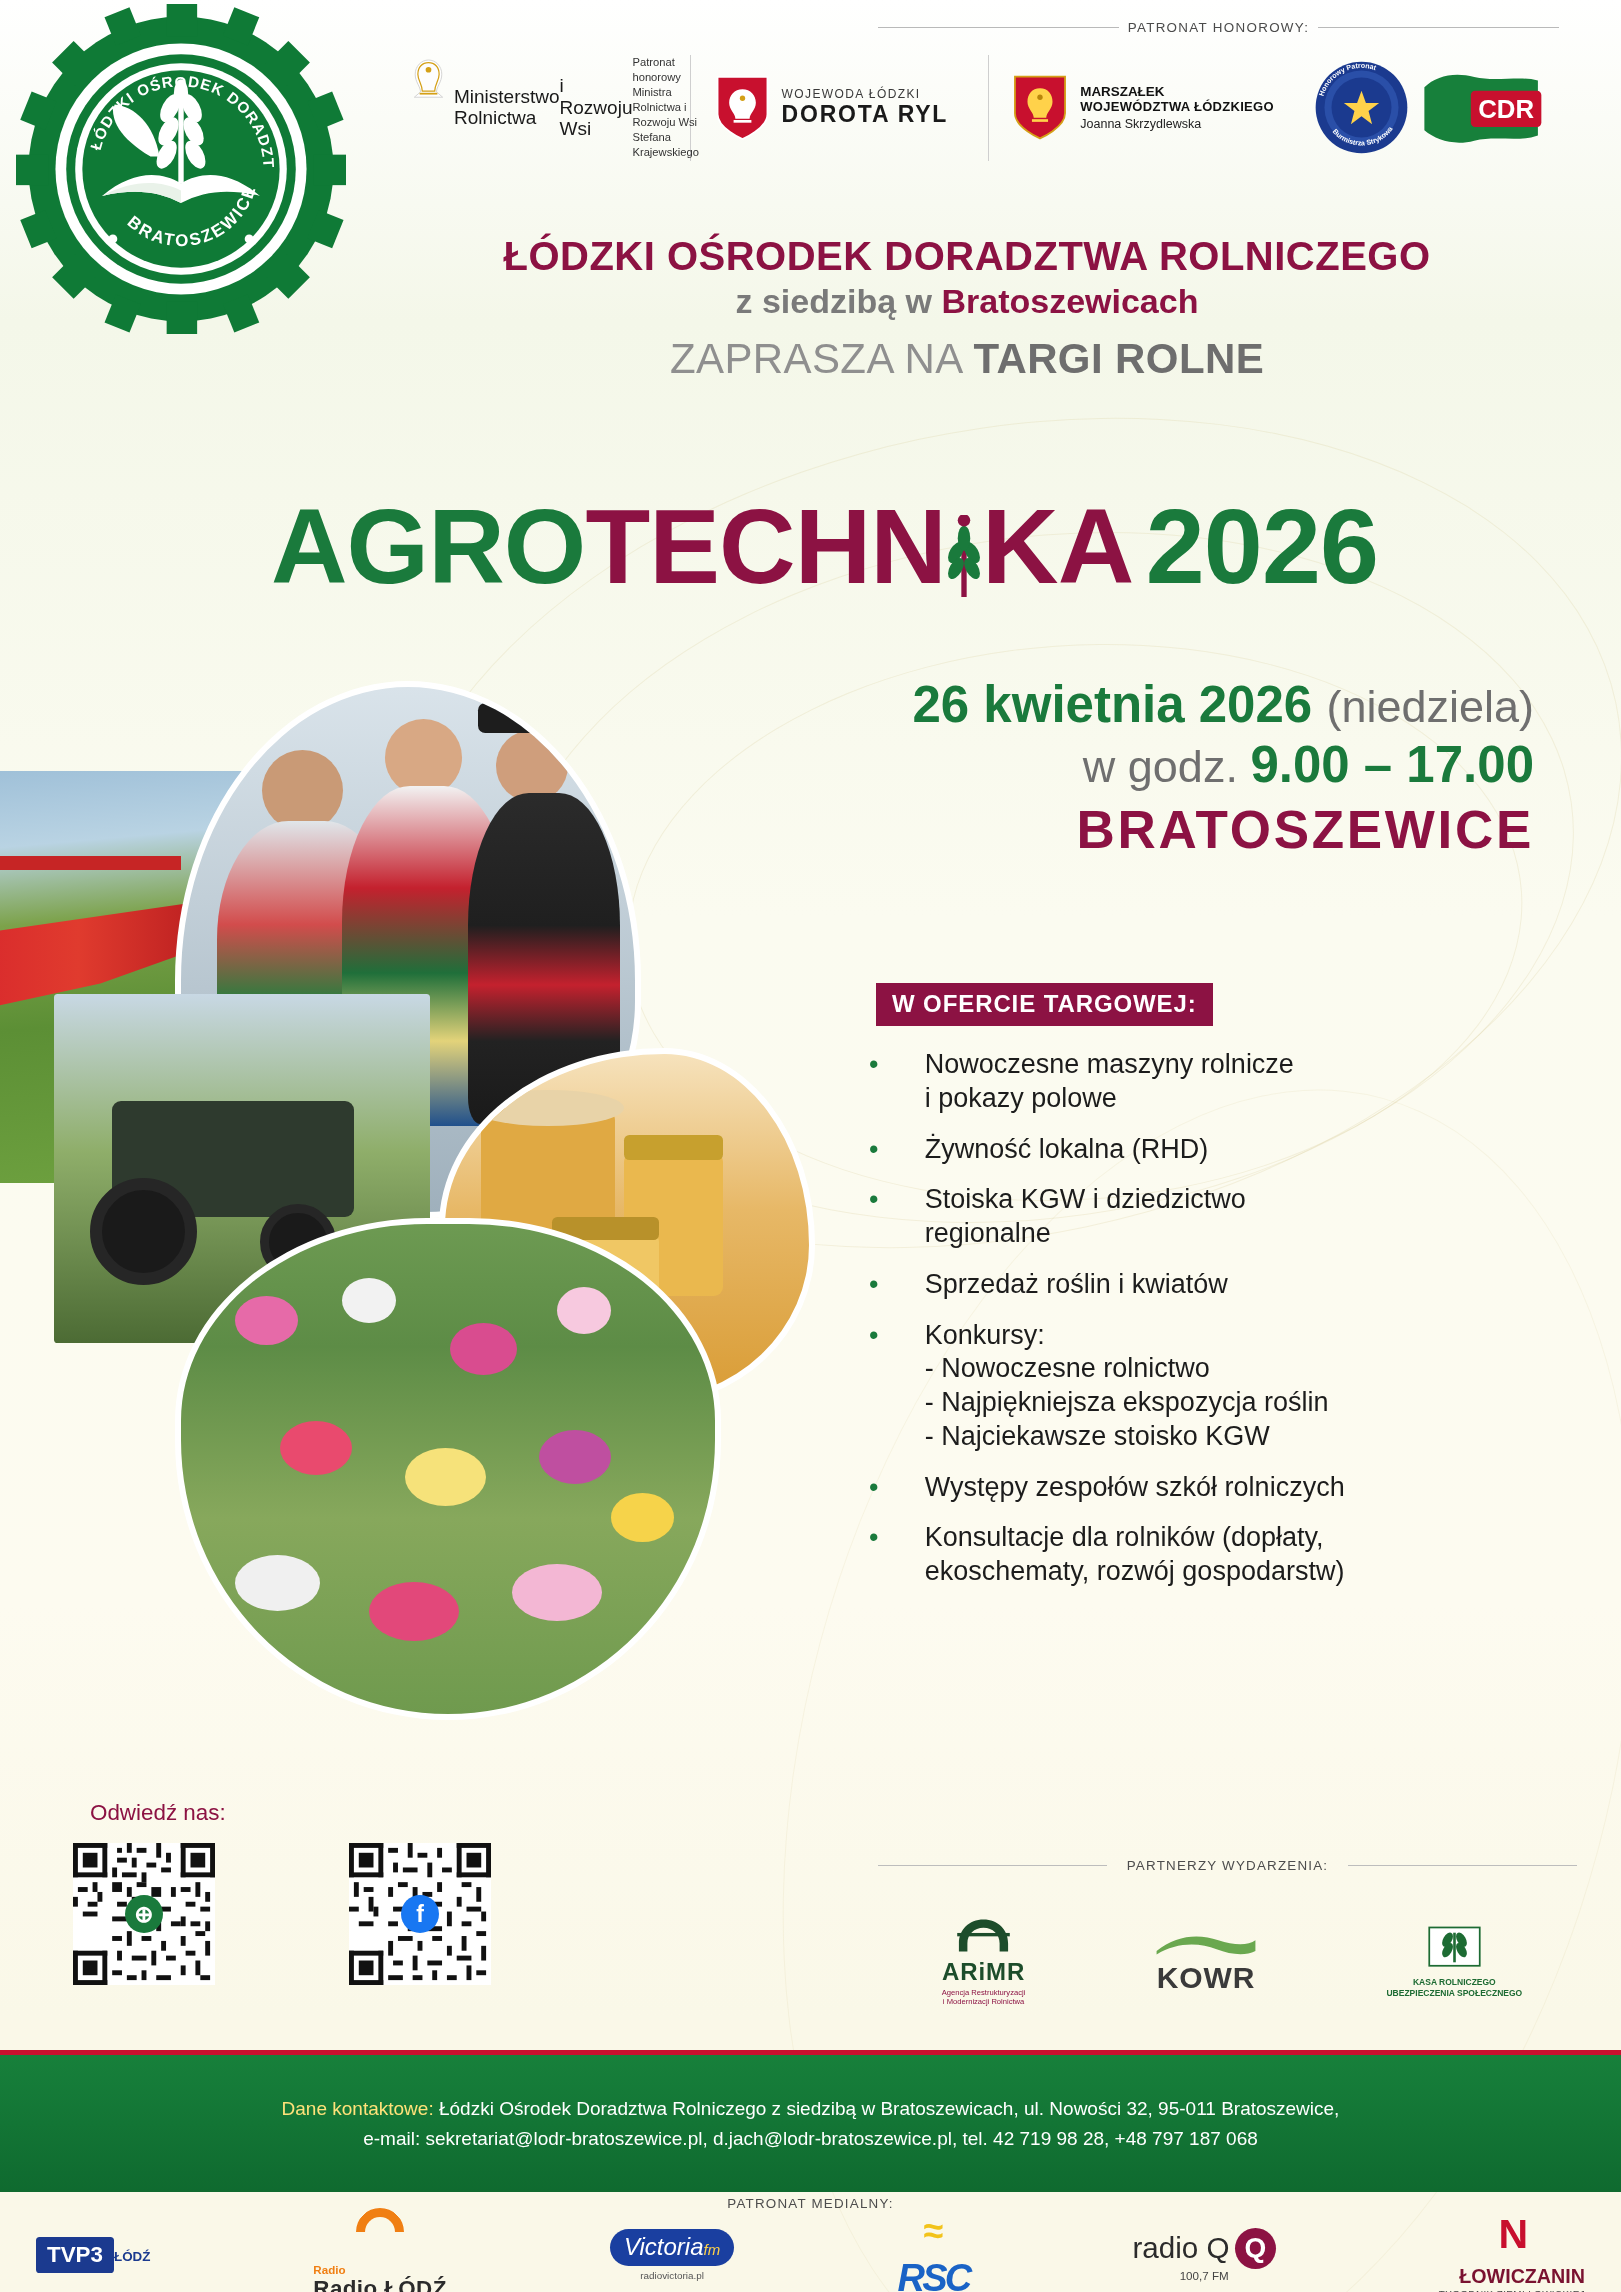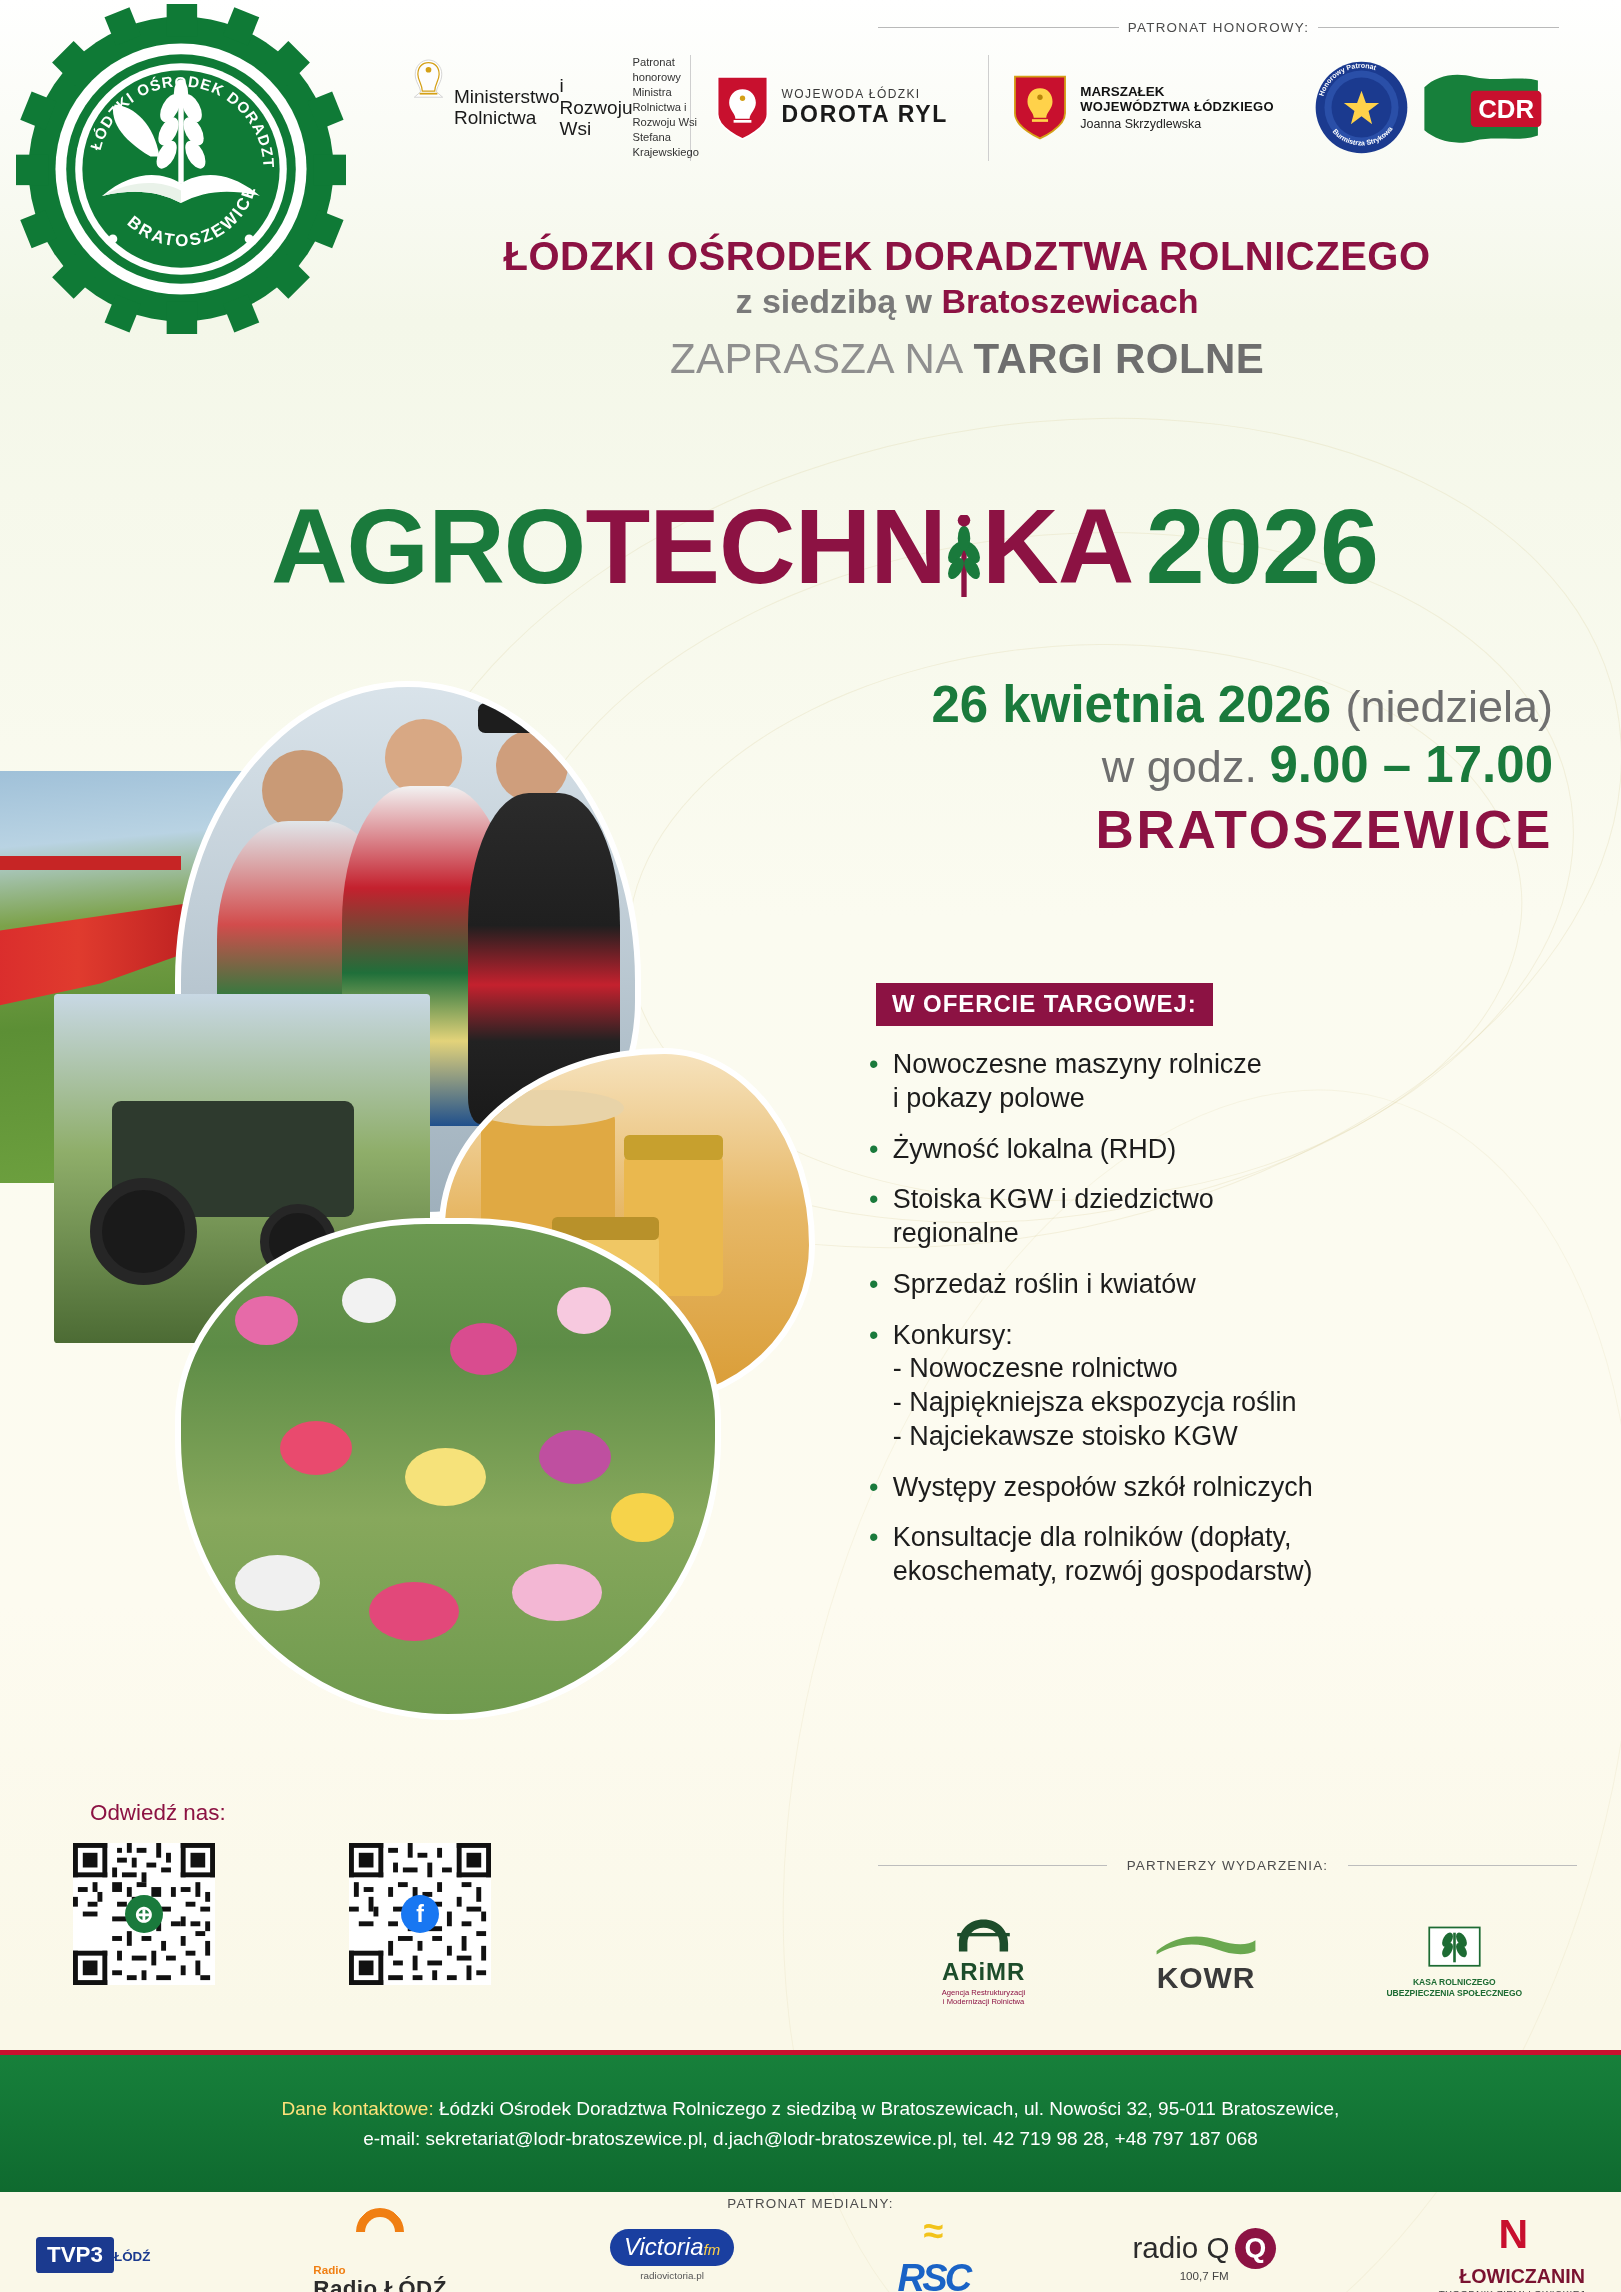--- a/index.html
+++ b/index.html
@@ -93,41 +93,41 @@
   .agro-line span { font-size: 106px; font-weight: 800; letter-spacing: -0.9px; line-height: 1; }
   .w-agro { color: #1a7a3c; }
   .w-techn { color: #8c1243; }
   .w-ka { color: #8c1243; }
   .w-2026 { color: #1a7a3c; }
   .wheat-i {
     display: inline-block; width: 36px; height: 82px; vertical-align: -14.3px; position: relative;
   }
 
   
-  .date-block { position: absolute; left: 559px; top: 676px; width: 994px; text-align: right; }
+  .date-block { position: absolute; left: 540px; top: 676px; width: 994px; text-align: right; }
   .d1 { font-size: 51px; line-height: 1.12; }
   .d1 b { color: #1a7a3c; font-weight: 800; }
   .d1 .niedz { color: #6f6f6f; font-weight: 400; font-size: 45px; }
   .d2 { font-size: 45px; color: #6f6f6f; line-height: 1.18; margin-top: 1.8px; }
   .d2 b { color: #1a7a3c; font-weight: 800; font-size: 51px; }
   .d3 { font-size: 53px; font-weight: 800; color: #8c1243; letter-spacing: 2.7px; margin-top: 3.6px; }
 
   
   .offer-hd {
     position: absolute; left: 876px; top: 983px;
     background: #8c1243; color: #fff; font-size: 24px; font-weight: 700;
     letter-spacing: 0.9px; padding: 7.2px 16px 8px 16px;
   }
   .offer-list { position: absolute; left: 869px; top: 1048px; width: 708px; }
   .offer-item {
     display: flex; gap: 14.3px; margin-bottom: 17px;
     font-size: 27px; color: #1c1c1c; line-height: 1.25;
   }
   .offer-item .bullet { color: #1a7a3c; font-size: 27px; line-height: 1.25; }
-  .offer-item .txt { flex: 1; }
+  .offer-item .txt { flex: 1; margin-left: 32px; }
   .offer-item .sub { display: block; }
 
   
   .collage { position: absolute; left: 0px; top: 690px; width: 860px; height: 1111px; }
   .ph { position: absolute; overflow: hidden; }
   .ph-field {
     left: -25px; top: 81px; width: 296px; height: 412px;
     background: linear-gradient(175deg,#9fc0d8 0%,#b9d3e3 18%,#7ca24a 36%,#5c8f35 60%,#6ea13f 100%);
     border-radius: 5.4px;
   }

